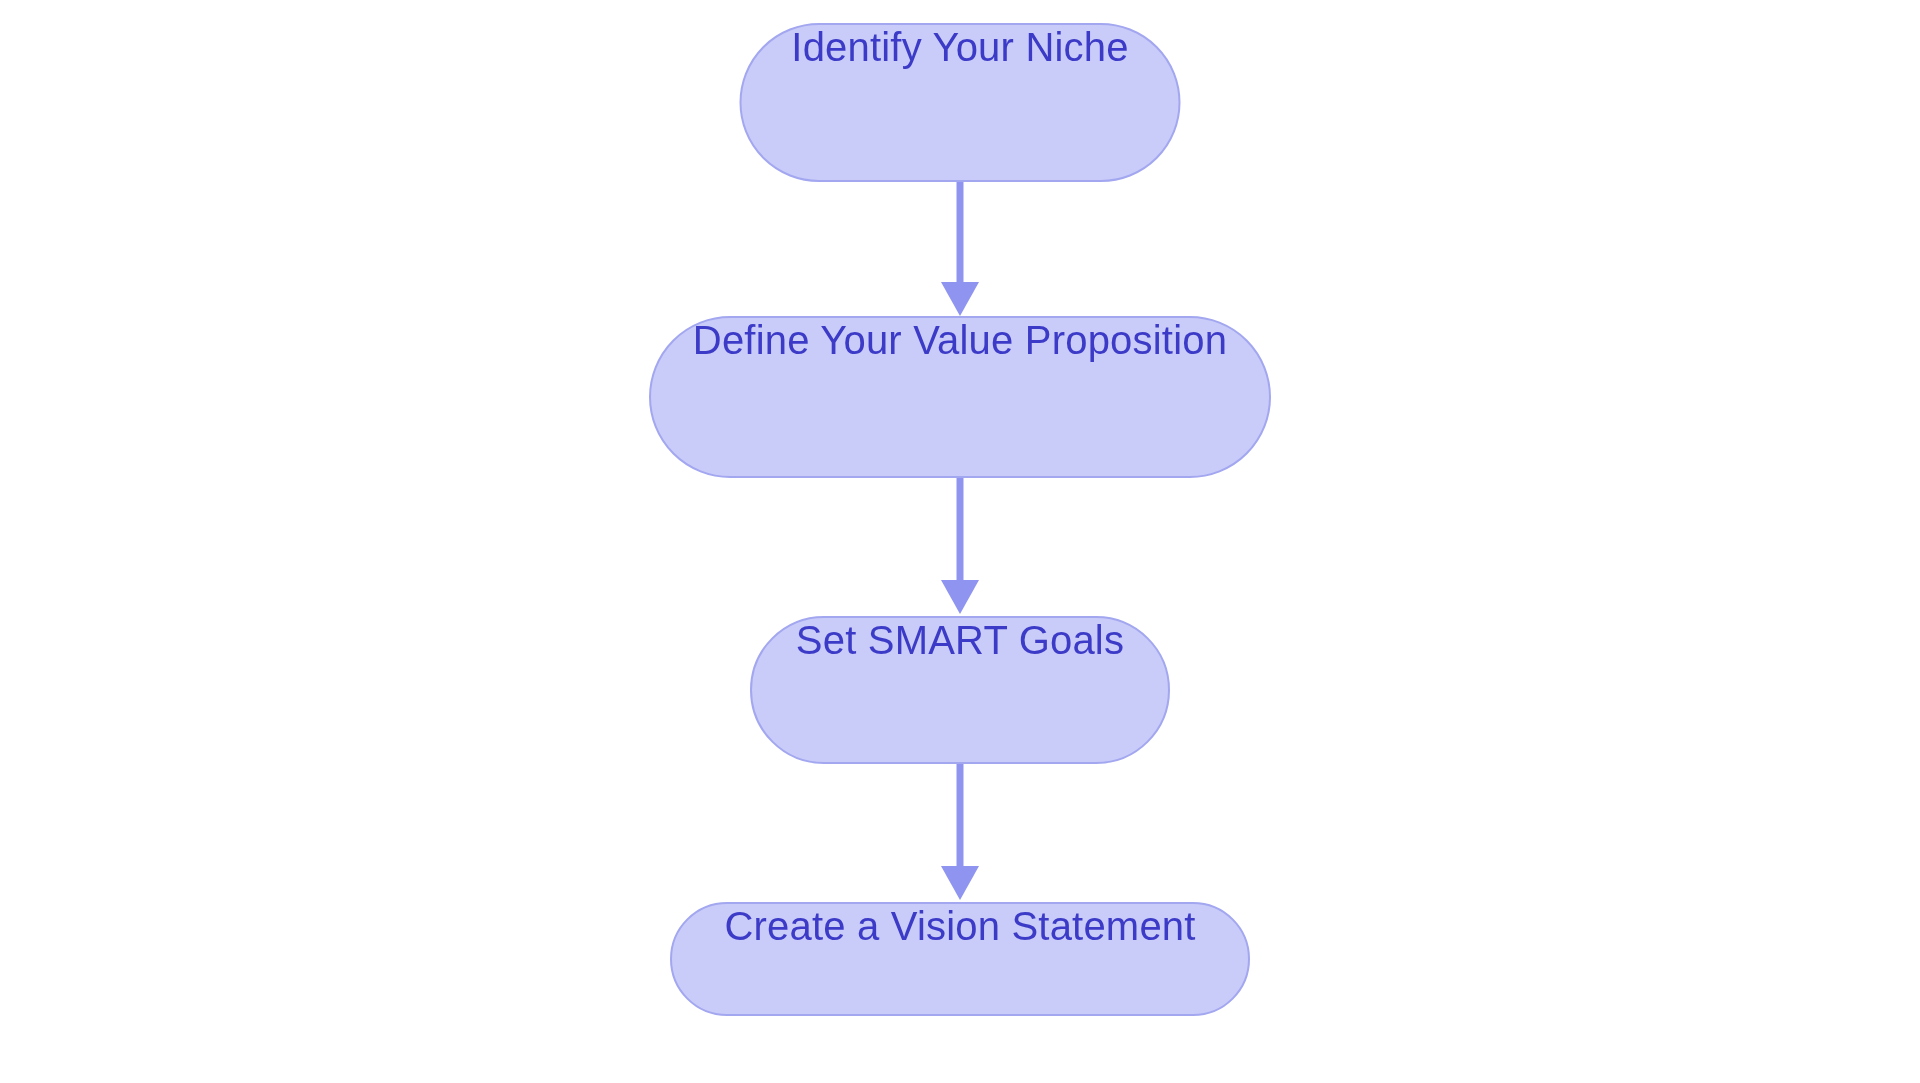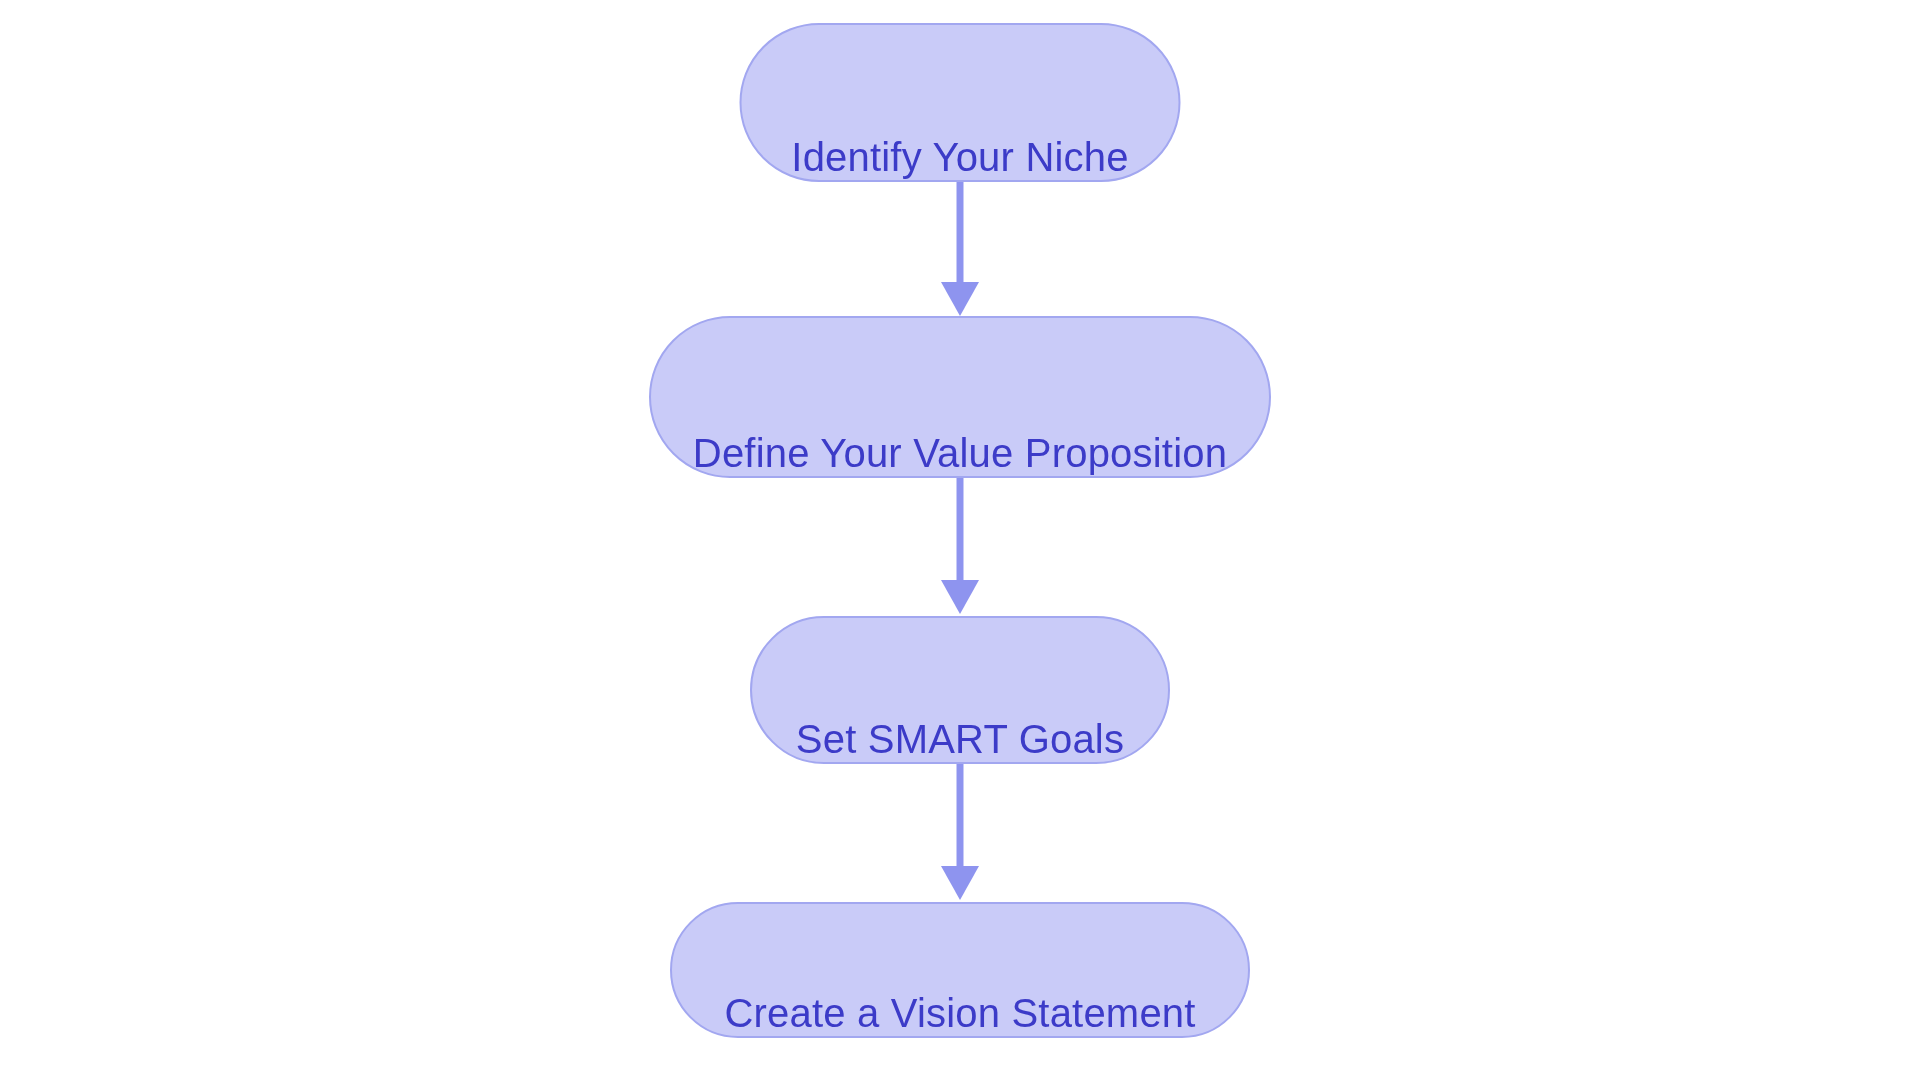--- a/index.html
+++ b/index.html
@@ -31,33 +31,33 @@
     fill: var(--arrow, #8e94ef);
   }
   .node {
     position: absolute;
     left: 50%;
     transform: translateX(-50%);
     background: var(--node-fill, #c9cbf8);
     border: 2px solid var(--node-border, #a2a7f0);
     border-radius: 90px;
     display: flex;
-    align-items: flex-end;
+    align-items: flex-start;
     justify-content: center;
     color: var(--node-text, #3c3bc8);
     font-size: 40px;
     letter-spacing: 0.2px;
     box-sizing: border-box;
     text-align: center;
     white-space: nowrap;
   }
   .node-1 { top: 23px;  width: 441px; height: 159px; }
   .node-2 { top: 316px; width: 622px; height: 162px; }
   .node-3 { top: 616px; width: 420px; height: 148px; }
-  .node-4 { top: 902px; width: 580px; height: 136px; }
+  .node-4 { top: 902px; width: 580px; height: 114px; }
 </style>
 </head>
 <body>
 
 <div class="canvas">
 
   <svg class="arrows-layer" viewBox="0 0 1920 1083" xmlns="http://www.w3.org/2000/svg">
     <g>
       <line class="arrow-line" x1="960" y1="182" x2="960" y2="288"></line>
       <polygon class="arrow-head" points="941,282 979,282 960,316"></polygon>

